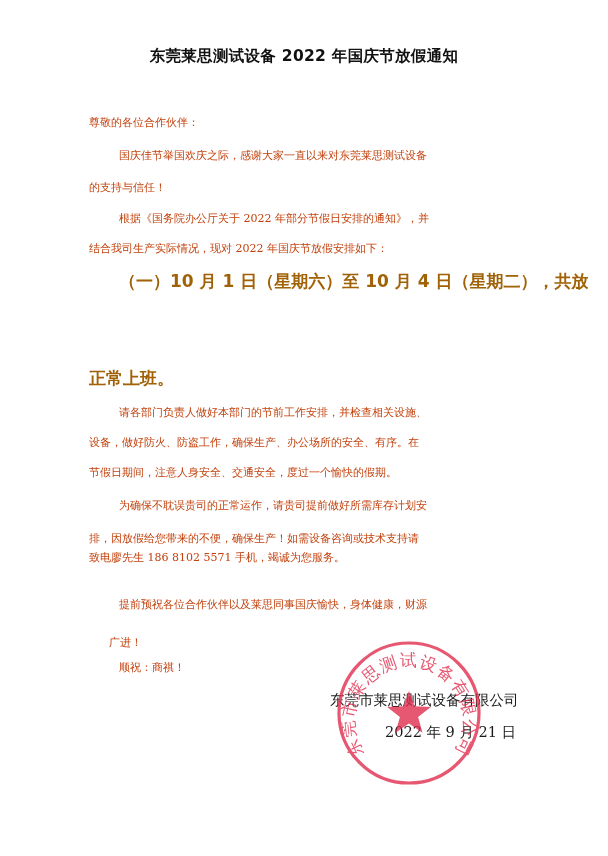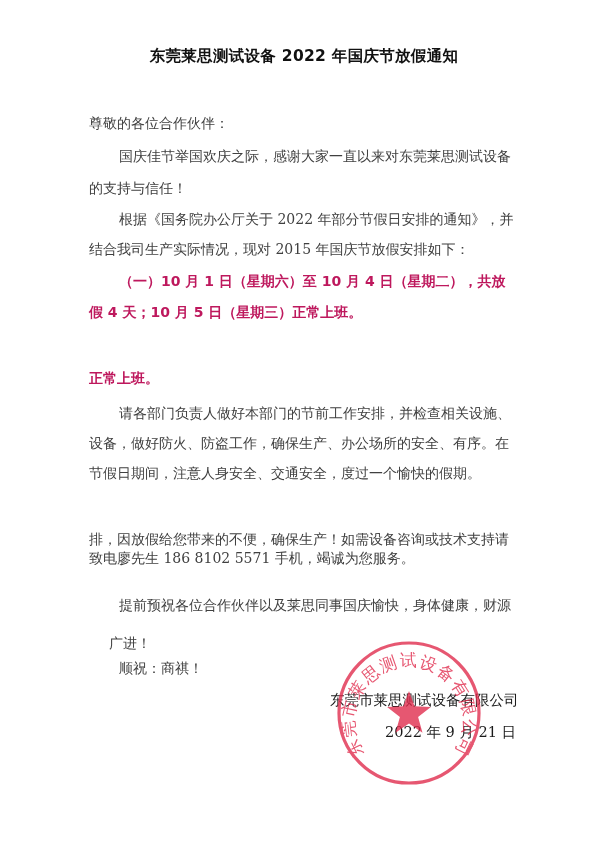--- a/index.html
+++ b/index.html
@@ -29,31 +29,31 @@
       text-align: center;
       font-family: "DejaVu Sans", "Liberation Sans", sans-serif;
       font-weight: bold;
       font-size: 15.5px;
       color: #111;
       letter-spacing: 0.3px;
     }
     .line {
       position: absolute;
       left: 89px;
-      font-size: 14px;
+      font-size: 11px;
       white-space: nowrap;
       line-height: 20px;
-      color: #404040;
+      color: #c2410c;
     }
     .indent { left: 119px; }
     .red {
-      color: #be185d;
+      color: #a16207;
       font-weight: bold;
       font-family: "DejaVu Sans", "Liberation Sans", sans-serif;
-      font-size: 14px;
+      font-size: 17px;
     }
     .sig {
       position: absolute;
       font-size: 14.5px;
       white-space: nowrap;
       line-height: 20px;
       color: #1a1a1a;
       z-index: 1;
     }
     .stamp {
@@ -73,31 +73,31 @@
 <div class="page">
 
   <div class="title">东莞莱思测试设备 2022 年国庆节放假通知</div>
 
   <div class="line" style="top:113px;">尊敬的各位合作伙伴：</div>
 
   <div class="line indent" style="top:146px;">国庆佳节举国欢庆之际，感谢大家一直以来对东莞莱思测试设备</div>
   <div class="line" style="top:178px;">的支持与信任！</div>
 
   <div class="line indent" style="top:209px;">根据《国务院办公厅关于 2022 年部分节假日安排的通知》，并</div>
-  <div class="line" style="top:239px;">结合我司生产实际情况，现对 2015 年国庆节放假安排如下：</div>
+  <div class="line" style="top:239px;">结合我司生产实际情况，现对 2022 年国庆节放假安排如下：</div>
 
   <div class="line indent red" style="top:271px;">（一）10 月 1 日（星期六）至 10 月 4 日（星期二），共放</div>
-  <div class="line red" style="top:302px;">假 4 天；10 月 5 日（星期三）正常上班。</div>
 
   <div class="line red" style="top:368px;">正常上班。</div>
 
   <div class="line indent" style="top:403px;">请各部门负责人做好本部门的节前工作安排，并检查相关设施、</div>
   <div class="line" style="top:433px;">设备，做好防火、防盗工作，确保生产、办公场所的安全、有序。在</div>
   <div class="line" style="top:463px;">节假日期间，注意人身安全、交通安全，度过一个愉快的假期。</div>
 
+  <div class="line indent" style="top:496px;">为确保不耽误贵司的正常运作，请贵司提前做好所需库存计划安</div>
   <div class="line" style="top:529px;">排，因放假给您带来的不便，确保生产！如需设备咨询或技术支持请</div>
   <div class="line" style="top:548px;">致电廖先生  186 8102 5571  手机，竭诚为您服务。</div>
 
   <div class="line indent" style="top:595px;">提前预祝各位合作伙伴以及莱思同事国庆愉快，身体健康，财源</div>
   <div class="line" style="top:633px;margin-left:20px;">广进！</div>
 
   <div class="line indent" style="top:658px;">顺祝：商祺！</div>
 
   <div class="sig" style="left:330px; top:690px;">东莞市莱思测试设备有限公司</div>
   <div class="sig" style="left:357px; top:722px;margin-left:28px;">2022  年  9  月  21  日</div>

